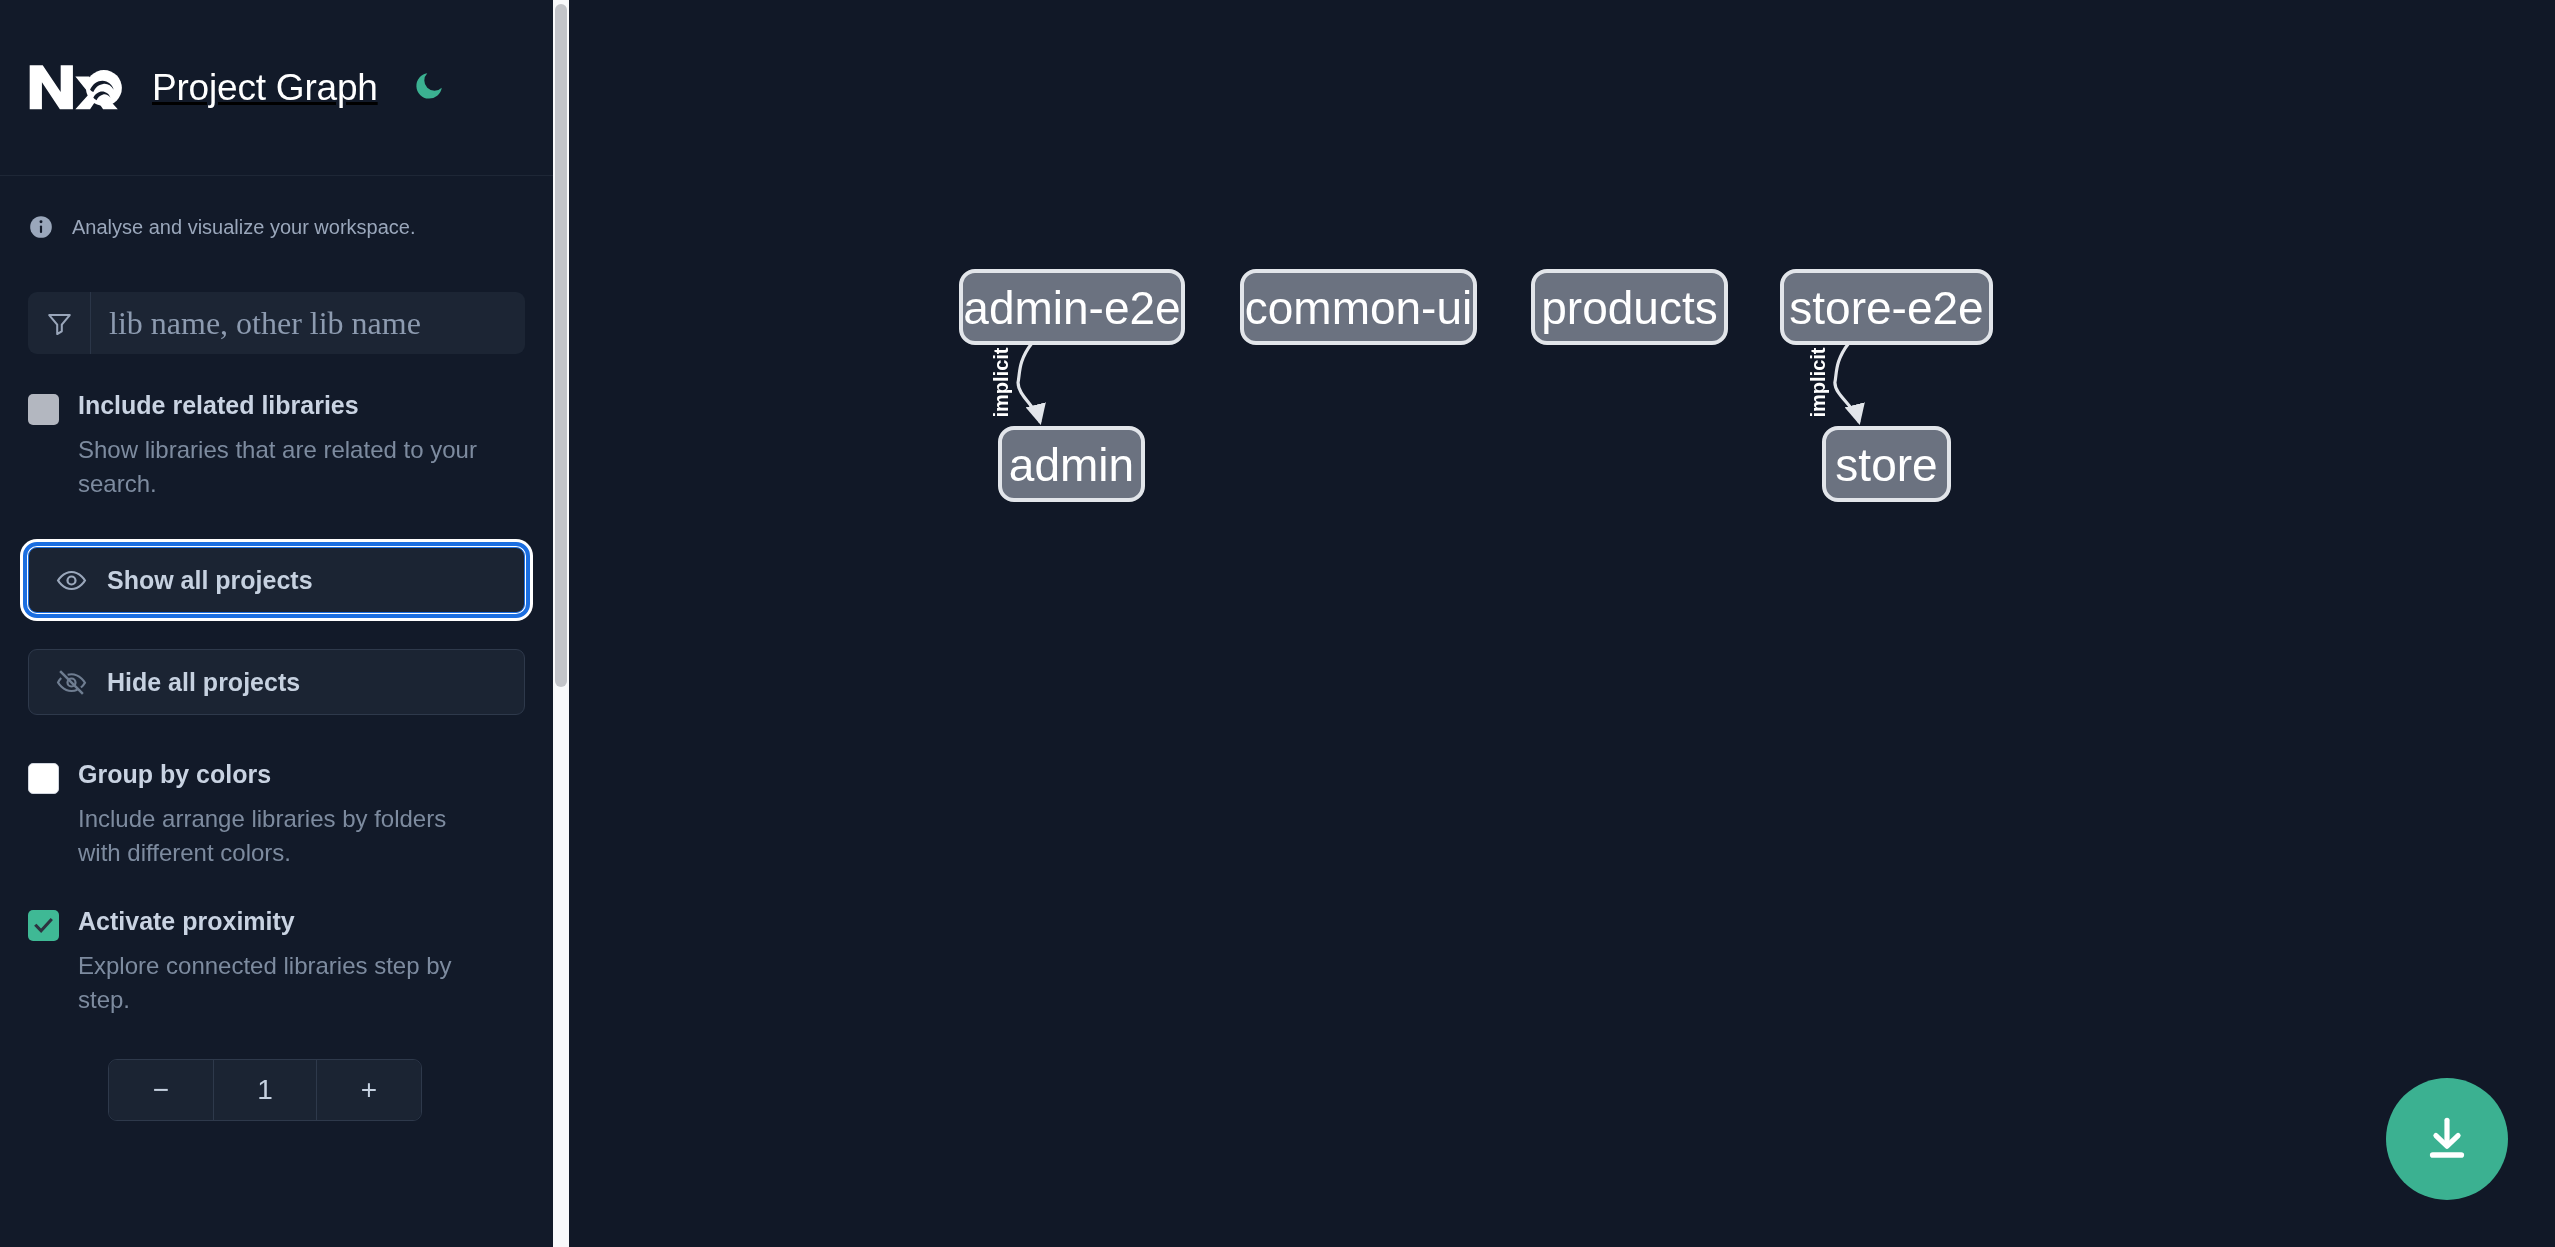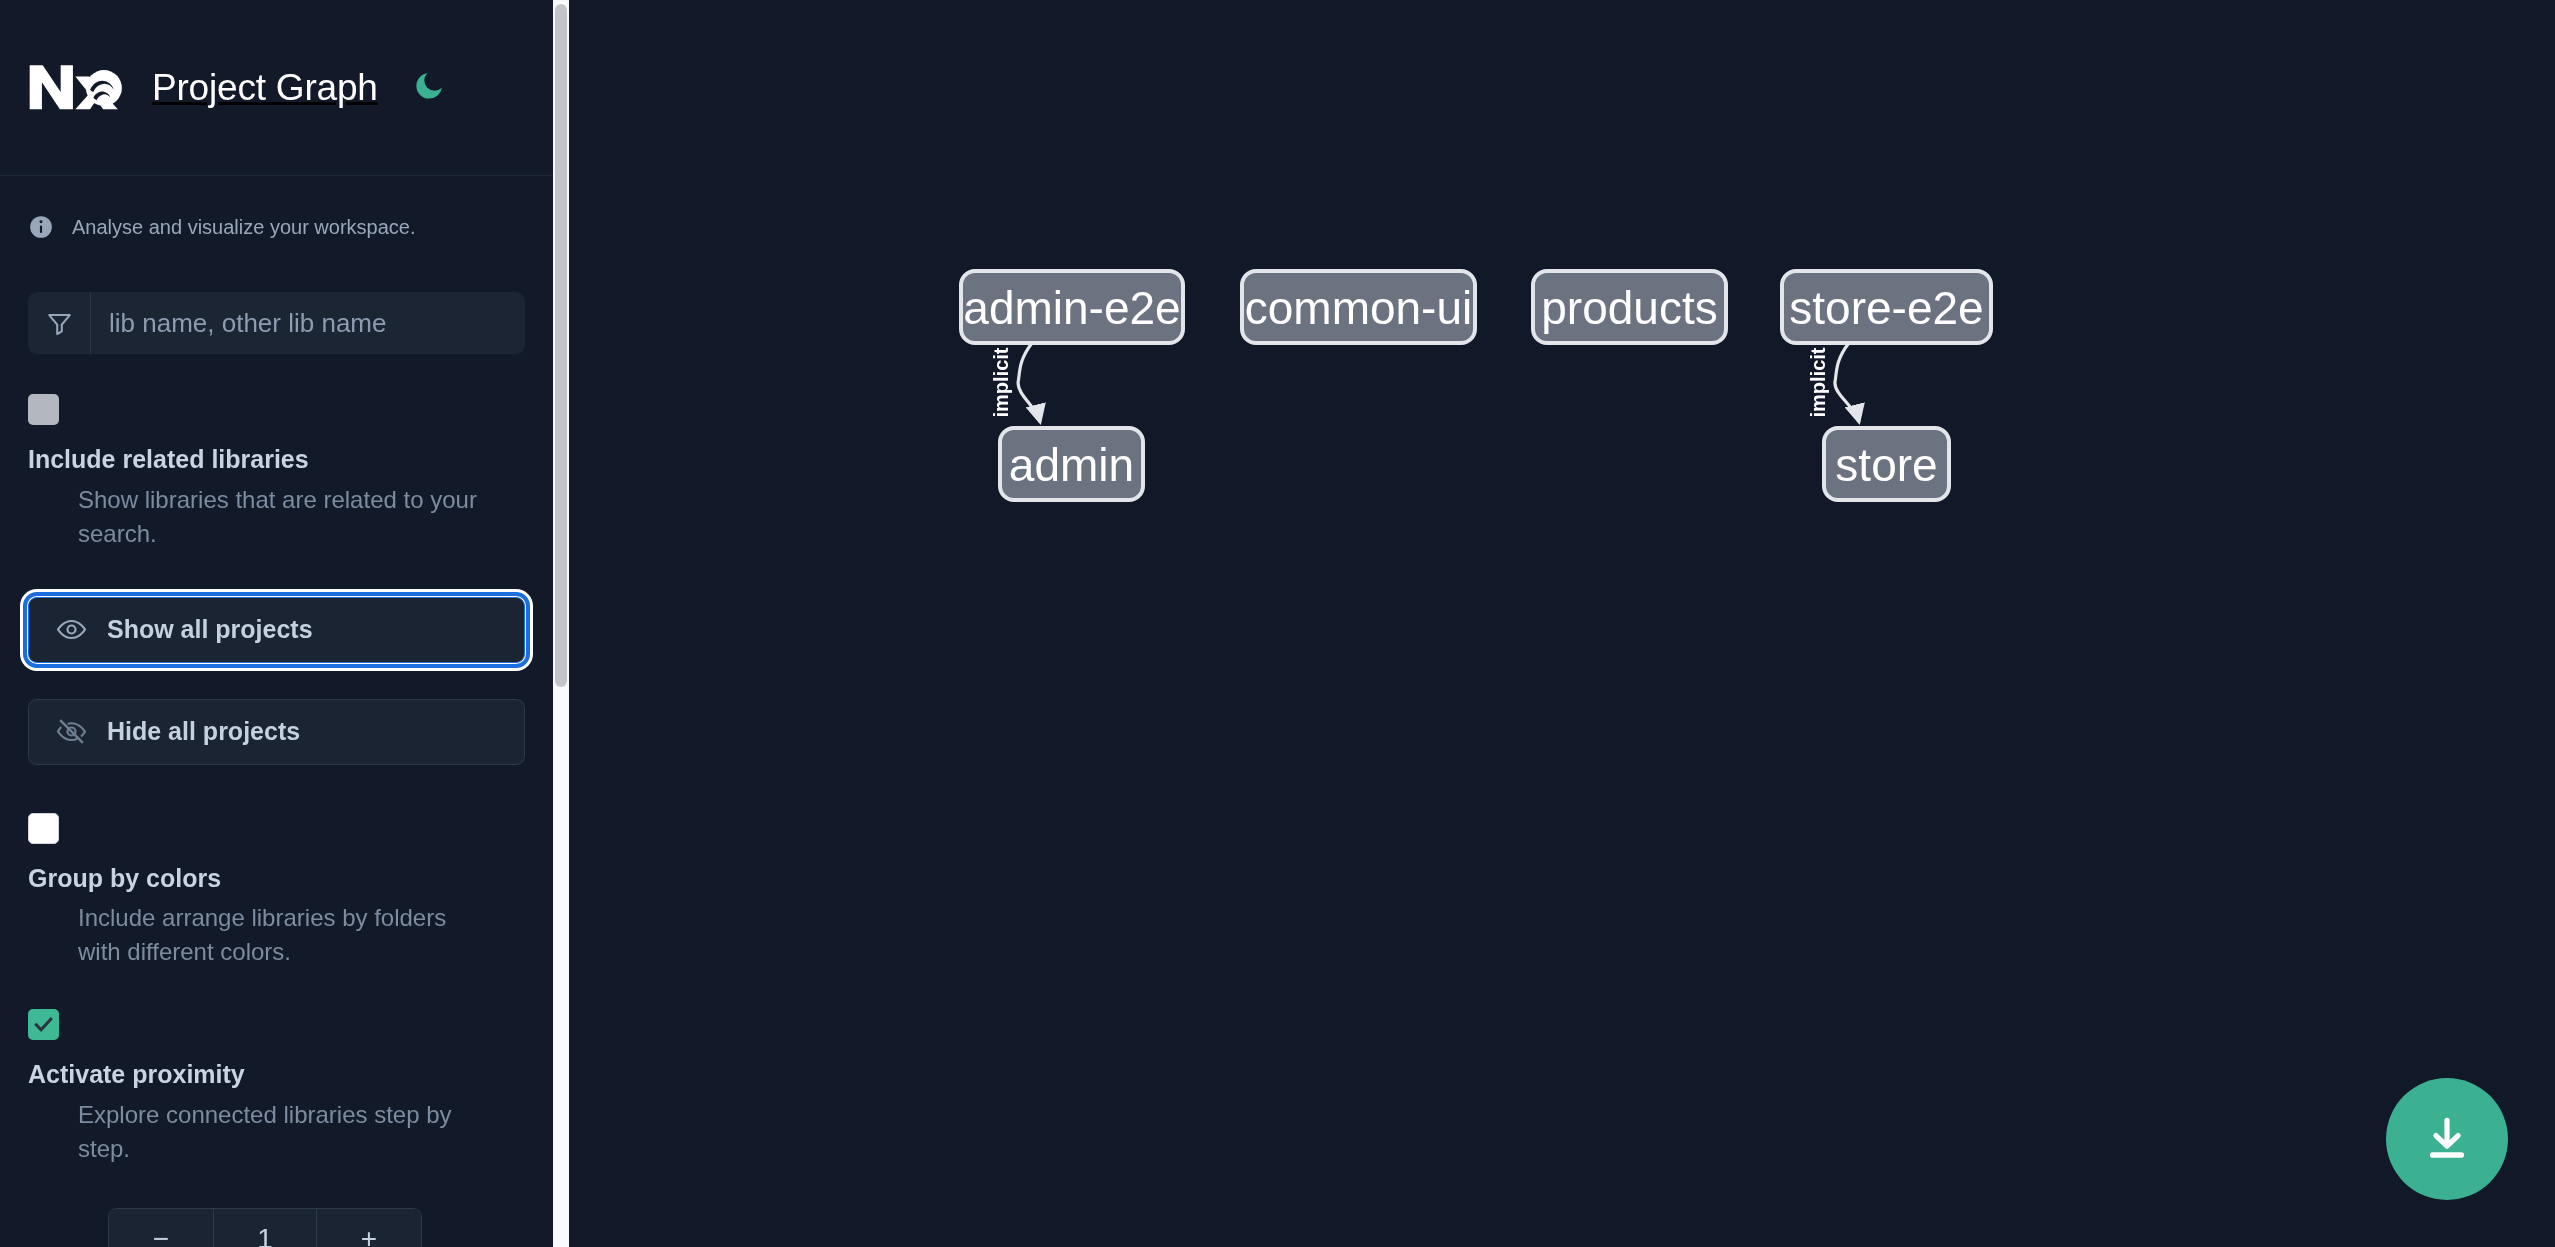--- a/index.html
+++ b/index.html
@@ -108,29 +108,29 @@
     justify-content: center;
     border-right: 1px solid #2b3648;
   }
   .filter-icon { width: 29px; height: 29px; display:block; }
   .filter-input {
     flex: 1;
     background: transparent;
     border: none;
     outline: none;
     color: #dde4ef;
-    font-size: 26px;
-    font-family: Liberation Sans, sans-serif;
+    font-size: 32px;
+    font-family: Liberation Serif, serif;
     padding: 0 0 0 18px;
   }
   .filter-input::placeholder { color: #8d9bb0; opacity: 1; }
 
   
   .opt-group { padding: 0 28px; margin-top: 36px; }
-  .opt-row { display: flex; align-items: flex-start; gap: 19px; flex-direction: column; }
+  .opt-row { display: flex; align-items: flex-start; gap: 19px; }
   .cb {
     width: 31px; height: 31px;
     flex: 0 0 31px;
     border-radius: 5px;
     margin-top: 4px;
     display: flex;
     align-items: center;
     justify-content: center;
     cursor: pointer;
     position: relative;

